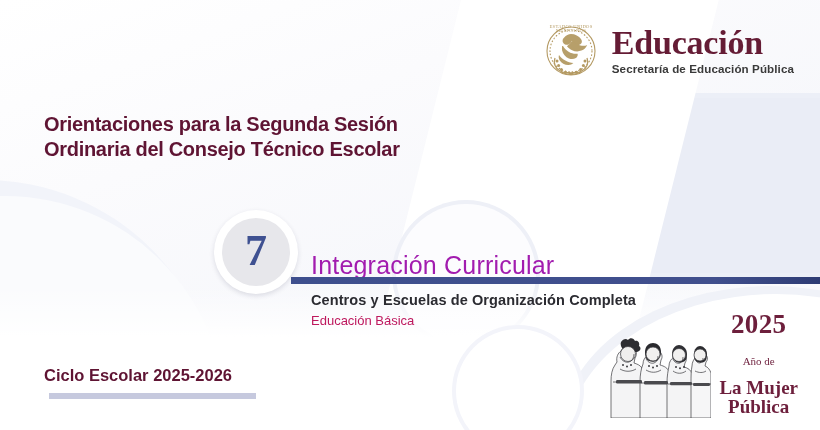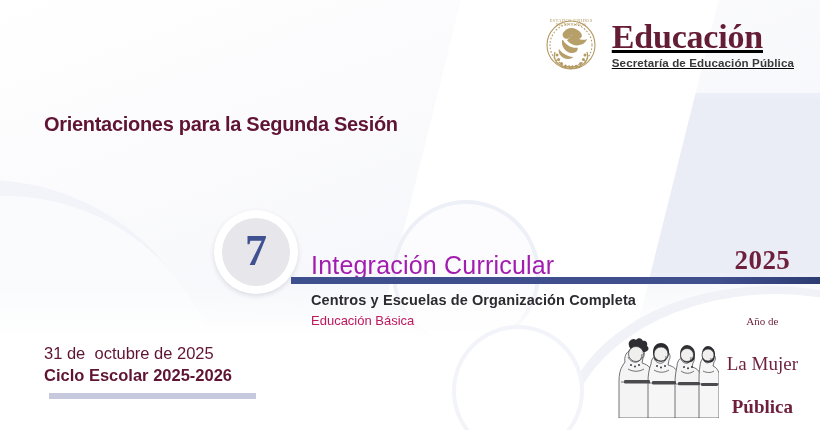--- a/index.html
+++ b/index.html
@@ -59,21 +59,21 @@
   .bg-white-wedge{
     position:absolute;left:430px;top:-60px;width:250px;height:400px;
     background:#ffffff;transform:rotate(14deg);
   }
   .bg-white-band{
     position:absolute;left:0px;top:286px;width:820px;height:150px;
     background:linear-gradient(180deg,rgba(255,255,255,0) 0%,#ffffff 34%,#ffffff 100%);
   }
 
   
-  .sep-lockup{position:absolute;right:26px;top:14px;display:flex;align-items:center;gap:9px;text-decoration:underline;}
+  .sep-lockup{position:absolute;right:26px;top:20px;display:flex;align-items:center;gap:9px;}
   .sep-eagle{width:64px;height:60px;display:block;}
   .sep-words{display:flex;flex-direction:column;line-height:1;}
   .sep-edu{
     font-family:"Liberation Serif", serif;
     font-size:34px;font-weight:700;color:#651c35;letter-spacing:-.2px;
   }
   .sep-sub{
     font-family:"Liberation Sans", sans-serif;
     font-size:11.6px;font-weight:700;color:#3a3a3a;letter-spacing:.1px;margin-top:3px;
   }
@@ -128,24 +128,24 @@
     position:absolute;left:44px;top:366px;
     font-size:16.5px;color:#5f1433;font-weight:700;
   }
   .lav-bar{
     position:absolute;left:49px;top:393px;width:207px;height:6px;background:#c6c9de;
   }
 
   
   .emblem{position:absolute;right:22px;bottom:12px;display:flex;align-items:flex-end;gap:8px;}
   .emblem-art{width:104px;height:82px;display:block;}
-  .emblem-text{display:flex;flex-direction:column;align-items:center;color:#6d1f3c;line-height:1;padding-bottom:2px;gap:24px;}
+  .emblem-text{display:flex;flex-direction:column;align-items:center;color:#6d1f3c;line-height:1;padding-bottom:2px;}
   .em-2025{font-family:"Liberation Serif", serif;font-size:27px;font-weight:700;letter-spacing:.4px;}
   .em-ano{font-family:"Liberation Serif", serif;font-size:11px;font-weight:400;margin-top:18px;}
-  .em-l1{font-family:"Liberation Serif", serif;font-size:19px;font-weight:400;margin-top:3px;}
+  .em-l1{font-family:"Liberation Serif", serif;font-size:19px;font-weight:700;margin-top:11px;}
   .em-l2{font-family:"Liberation Serif", serif;font-size:19px;font-weight:700;margin-top:0px;}
 </style>
 </head>
 <body>
 
 <div class="stage">
 
   <div class="bg-layer">
     <div class="bg-tint"></div>
     <div class="bg-arc-left"></div>
@@ -195,34 +195,34 @@
       <text x="32" y="12.4" text-anchor="middle" font-family="Liberation Serif, serif" font-size="4.6" fill="#b49a63" letter-spacing=".3">MEXICANOS</text>
     </svg>
     <div class="sep-words">
       <span class="sep-edu">Educación</span>
       <span class="sep-sub">Secretaría de Educación Pública</span>
     </div>
   </div>
 
   <h1 class="title">
     <span class="l1">Orientaciones para la Segunda Sesión</span>
+    <span class="l2">Ordinaria del Consejo Técnico Escolar</span>
   </h1>
 
   <div class="badge">
     <div class="badge-inner">
       <span class="badge-num">7</span>
     </div>
   </div>
 
   <div class="sec-title">Integración Curricular</div>
   <div class="blue-bar"></div>
   <div class="sec-sub1">Centros y Escuelas de Organización Completa</div>
   <div class="sec-sub2">Educación Básica</div>
 
-  <div class="date1">31 de  octubre de 2025</div>
   <div class="date2">Ciclo Escolar 2025-2026</div>
   <div class="lav-bar"></div>
 
   <div class="emblem">
     <svg class="emblem-art" viewBox="0 0 104 82">
       <g fill="#6e6e72" stroke="#3a3a3e" stroke-width=".7">
 
         <path d="M10 26c-1-5 1-9 4-11 2-5 9-7 13-3 3 3 3 7 1 10l-1 5c3 1 6 2 8 5 2 3 2 8 2 13v37H4V45c0-6 1-12 4-16l2-3z" fill="#f4f4f5"></path>
         <path d="M14 6c2-3 5-4 7-2 2-3 6-2 7 1 3-1 5 2 4 5 2 1 2 4 0 5-2 2-5 1-7-1-2 2-6 2-8 0-3-2-4-6-3-8z" fill="#2e2e32" stroke="none"></path>
         <circle cx="21" cy="18" r="7.5" fill="#f0efee"></circle>

